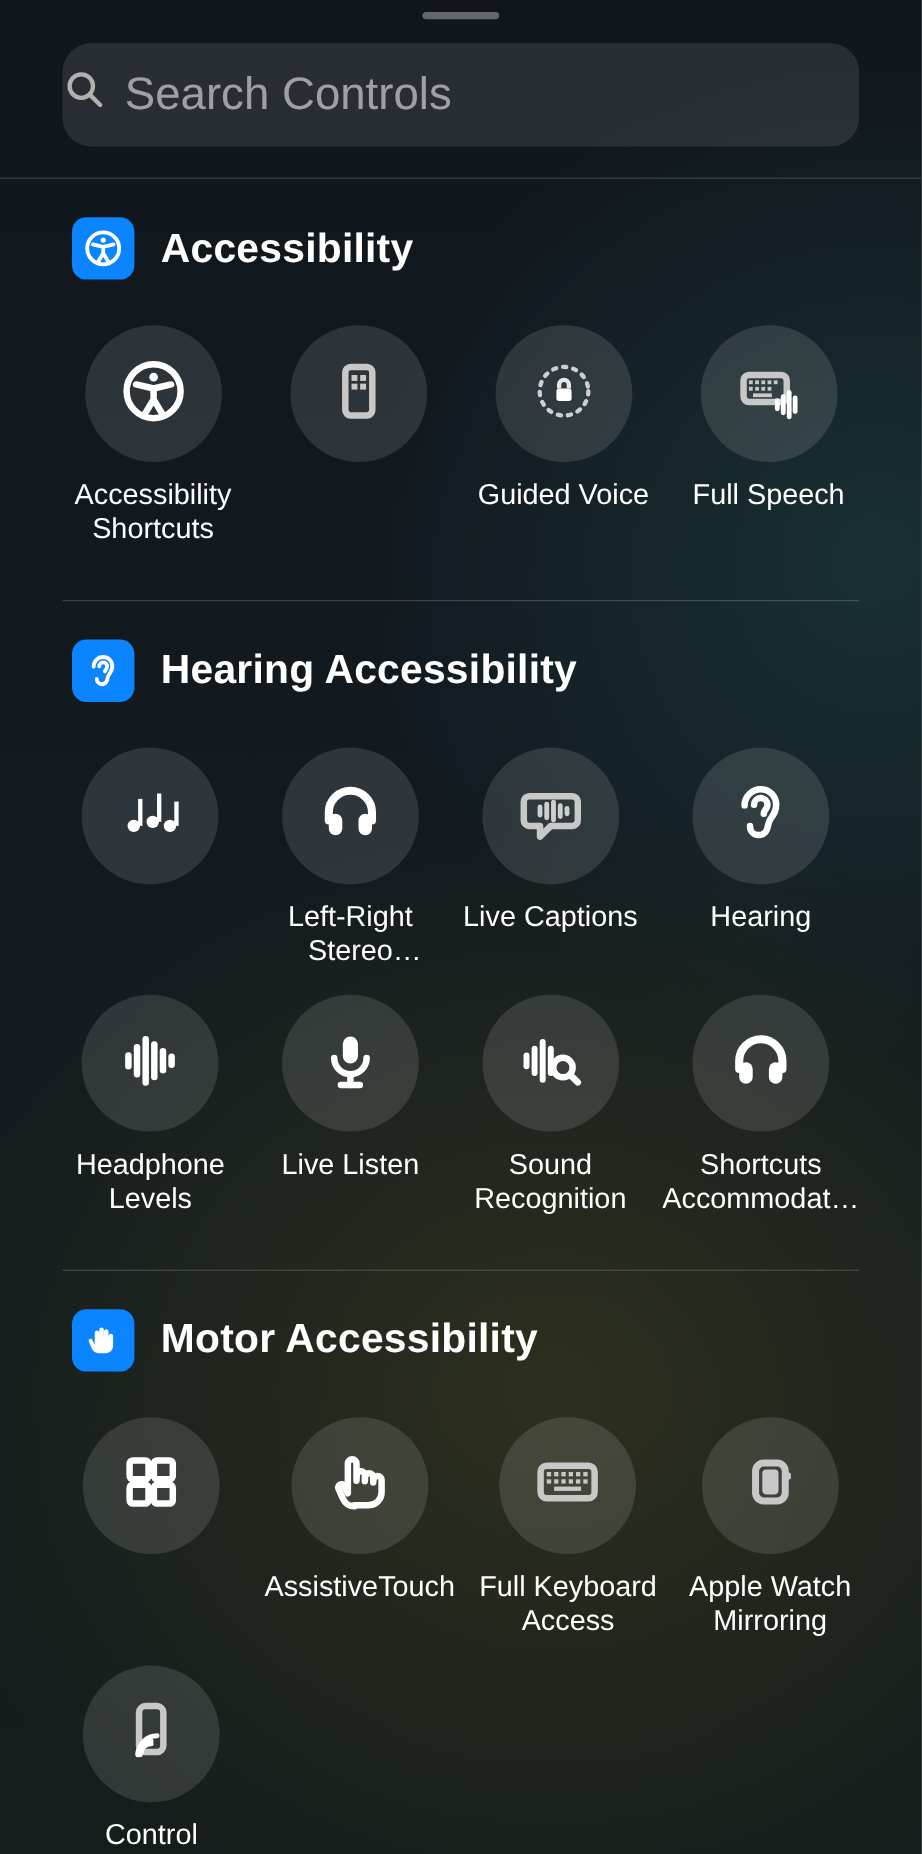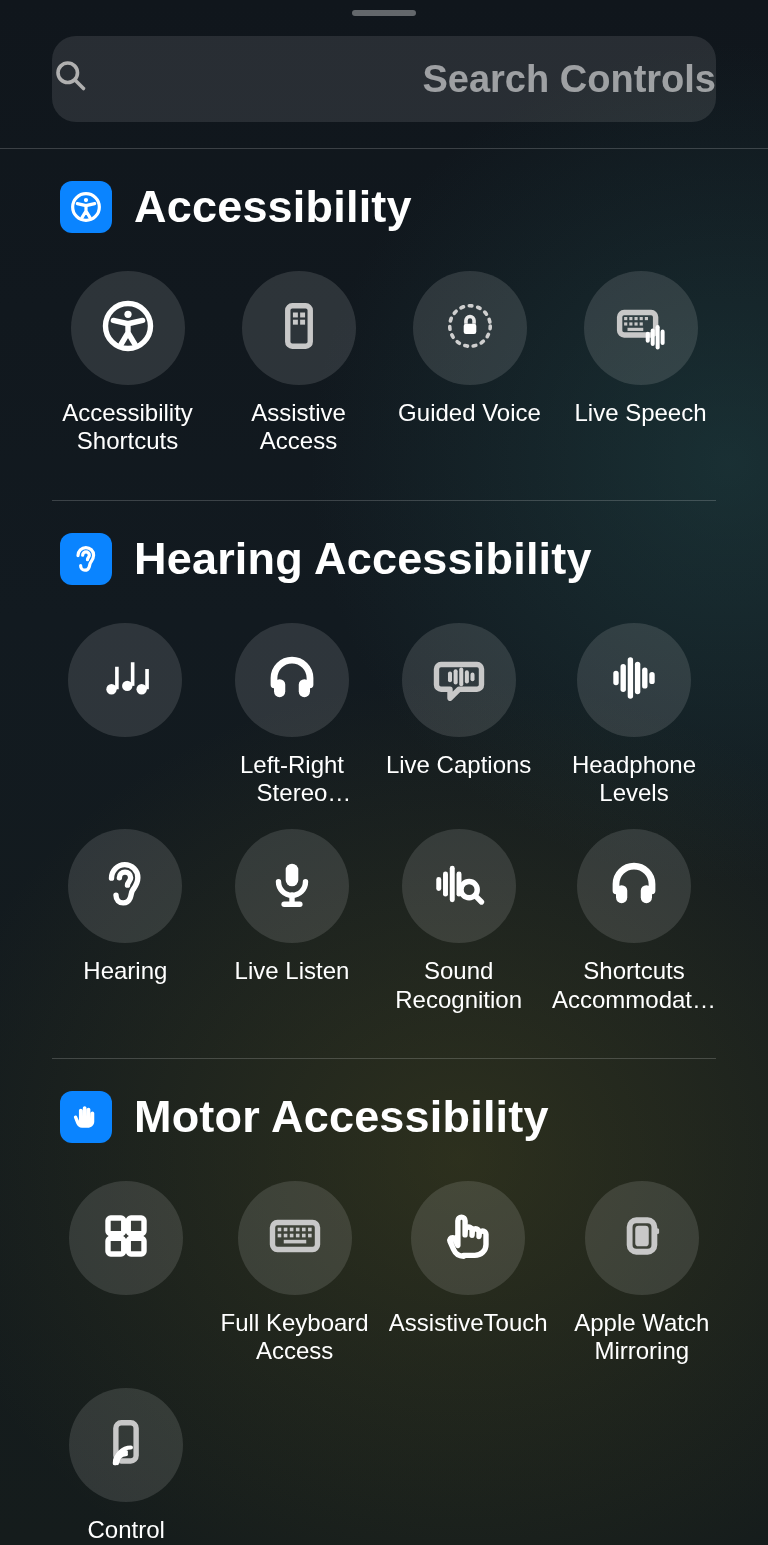--- a/index.html
+++ b/index.html
@@ -28,25 +28,25 @@
   }
   .search-wrap {
     padding: 0 52px 26px 52px;
   }
   .search {
     height: 86px;
     border-radius: 24px;
     background: rgba(255,255,255,0.10);
     display: flex;
     align-items: center;
-    justify-content: space-between;
+    justify-content: flex-start;
     gap: 16px;
     color: rgba(255,255,255,0.55);
     font-size: 38px;
-    font-weight: 700;
+    font-weight: 400;
   }
   .search svg { width: 36px; height: 36px; }
   .thin-divider {
     height: 1px;
     background: rgba(255,255,255,0.18);
     width: 100%;
   }
   .section {
     padding: 32px 52px 0 52px;
   }
@@ -61,21 +61,21 @@
     width: 52px;
     height: 52px;
     border-radius: 12px;
     background: #0a84ff;
     display: flex;
     align-items: center;
     justify-content: center;
   }
   .section-header .badge svg { width: 32px; height: 32px; }
   .section-header h2 {
-    font-size: 45px;
+    font-size: 34px;
     font-weight: 600;
     letter-spacing: 0.2px;
   }
   .grid {
     display: grid;
     grid-template-columns: repeat(4, 1fr);
     column-gap: 20px;
     row-gap: 22px;
   }
   .tile {
@@ -169,21 +169,20 @@
             <span>
           <svg viewBox="0 0 24 24">
                 <rect x="7" y="3" width="10" height="18" rx="2" class="ic-grey-stroke"></rect>
                 <rect x="9.3" y="6" width="2.2" height="2.2" class="ic-grey-fill"></rect>
                 <rect x="12.5" y="6" width="2.2" height="2.2" class="ic-grey-fill"></rect>
                 <rect x="9.3" y="9.2" width="2.2" height="2.2" class="ic-grey-fill"></rect>
                 <rect x="12.5" y="9.2" width="2.2" height="2.2" class="ic-grey-fill"></rect>
               </svg>
         </span>
           </div>
-        <div class="label">Assistive Access</div>
       </div>
 
       <div class="tile">
         <div class="circle">
             <span>
           <svg viewBox="0 0 24 24">
                 <circle cx="12" cy="12" r="9" fill="none" stroke="#cfcfcf" stroke-width="1.6" stroke-dasharray="1.2 2.6" stroke-linecap="round"></circle>
                 <rect x="9.2" y="11" width="5.6" height="4.6" rx="1" class="ic-fill" fill="#e8e8e8"></rect>
                 <path d="M10.2 11 V9.6 a1.8 1.8 0 0 1 3.6 0 V11" fill="none" stroke="#e8e8e8" stroke-width="1.6"></path>
               </svg>
@@ -211,21 +210,21 @@
                 </g>
                 <g stroke="#fff" stroke-width="1.8" stroke-linecap="round">
                   <line x1="15" y1="15.5" x2="15" y2="18.5"></line>
                   <line x1="17.2" y1="14" x2="17.2" y2="20"></line>
                   <line x1="19.4" y1="12.5" x2="19.4" y2="21.5"></line>
                   <line x1="21.6" y1="14.5" x2="21.6" y2="19.5"></line>
                 </g>
               </svg>
         </span>
           </div>
-        <div class="label">Live Speech</div>
+        <div class="label">Full Speech</div>
       </div>
 
     </div>
   </div>
 
   <div class="inner-divider"></div>
 
   <div class="section">
     <div class="section-header">
       <div class="badge">
@@ -283,50 +282,50 @@
               </svg>
         </span>
           </div>
         <div class="label">Live Captions</div>
       </div>
 
       <div class="tile">
         <div class="circle">
             <span>
           <svg viewBox="0 0 24 24">
+                <path d="M8 17c0 2 1.4 3.4 3.2 3.4 1.6 0 2.6-1 3.1-2.2.5-1.2.4-2.4 1.2-3.6 1.3-1.9 2.2-3 2.2-5.4 0-3.3-2.6-5.8-5.8-5.8S6 6.1 6 9.4" class="ic-stroke"></path>
+                <path d="M9.5 9.2a2.5 2.5 0 0 1 5 0c0 1.5-1.4 1.9-1.4 3.3" class="ic-stroke"></path>
+              </svg>
+        </span>
+          </div>
+        <div class="label">Hearing</div>
+      </div>
+
+      <div class="tile">
+        <div class="circle">
+            <span>
+          <svg viewBox="0 0 24 24">
                 <g stroke="#fff" stroke-width="2.4" stroke-linecap="round">
                   <line x1="4" y1="10" x2="4" y2="14"></line>
                   <line x1="7.2" y1="7" x2="7.2" y2="17"></line>
                   <line x1="10.4" y1="4" x2="10.4" y2="20"></line>
                   <line x1="13.6" y1="6" x2="13.6" y2="18"></line>
                   <line x1="16.8" y1="8.5" x2="16.8" y2="15.5"></line>
                   <line x1="20" y1="10.5" x2="20" y2="13.5"></line>
                 </g>
               </svg>
         </span>
           </div>
         <div class="label">Headphone Levels</div>
       </div>
 
       <div class="tile">
         <div class="circle">
             <span>
           <svg viewBox="0 0 24 24">
-                <path d="M8 17c0 2 1.4 3.4 3.2 3.4 1.6 0 2.6-1 3.1-2.2.5-1.2.4-2.4 1.2-3.6 1.3-1.9 2.2-3 2.2-5.4 0-3.3-2.6-5.8-5.8-5.8S6 6.1 6 9.4" class="ic-stroke"></path>
-                <path d="M9.5 9.2a2.5 2.5 0 0 1 5 0c0 1.5-1.4 1.9-1.4 3.3" class="ic-stroke"></path>
-              </svg>
-        </span>
-          </div>
-        <div class="label">Hearing</div>
-      </div>
-
-      <div class="tile">
-        <div class="circle">
-            <span>
-          <svg viewBox="0 0 24 24">
                 <rect x="9.2" y="3" width="5.6" height="10" rx="2.8" class="ic-fill"></rect>
                 <path d="M6 11a6 6 0 0 0 12 0" class="ic-stroke"></path>
                 <line x1="12" y1="17" x2="12" y2="21" class="ic-stroke"></line>
                 <line x1="8.5" y1="21" x2="15.5" y2="21" class="ic-stroke"></line>
               </svg>
         </span>
           </div>
         <div class="label">Live Listen</div>
       </div>
 
@@ -383,20 +382,31 @@
           <svg viewBox="0 0 24 24">
                 <rect x="4" y="4" width="7" height="7" rx="1.2" class="ic-stroke"></rect>
                 <rect x="13" y="4" width="7" height="7" rx="1.2" class="ic-stroke"></rect>
                 <rect x="4" y="13" width="7" height="7" rx="1.2" class="ic-stroke"></rect>
                 <rect x="13" y="13" width="7" height="7" rx="1.2" class="ic-stroke"></rect>
               </svg>
         </span>
           </div>
       </div>
 
+
+      <div class="tile">
+        <div class="circle">
+            <span>
+          <svg viewBox="0 0 24 24">
+                <path d="M10 21c-2 0-3.6-1.2-4.4-3L4 14.4c-.3-.8.3-1.6 1.1-1.6.6 0 1.1.4 1.3 1l1.1 2.4V5.2c0-.9.7-1.6 1.6-1.6s1.6.7 1.6 1.6v6.3l.1-2.1c0-.8.7-1.4 1.5-1.4s1.5.6 1.5 1.4v2.3l.1-1.5c0-.8.7-1.4 1.5-1.4s1.5.6 1.5 1.4v2l.1-1c0-.8.7-1.4 1.5-1.4s1.5.6 1.5 1.4v4.6c0 2.8-2.2 4.8-5 4.8H10z" class="ic-stroke"></path>
+              </svg>
+        </span>
+          </div>
+        <div class="label">AssistiveTouch</div>
+      </div>
 
       <div class="tile">
         <div class="circle">
             <span>
           <svg viewBox="0 0 24 24">
                 <rect x="2" y="6" width="20" height="12" rx="2.2" class="ic-grey-stroke"></rect>
                 <g class="ic-grey-fill">
                   <rect x="4.3" y="8.3" width="1.6" height="1.6"></rect>
                   <rect x="7" y="8.3" width="1.6" height="1.6"></rect>
                   <rect x="9.7" y="8.3" width="1.6" height="1.6"></rect>
@@ -414,31 +424,20 @@
               </svg>
         </span>
           </div>
         <div class="label">Full Keyboard Access</div>
       </div>
 
       <div class="tile">
         <div class="circle">
             <span>
           <svg viewBox="0 0 24 24">
-                <path d="M10 21c-2 0-3.6-1.2-4.4-3L4 14.4c-.3-.8.3-1.6 1.1-1.6.6 0 1.1.4 1.3 1l1.1 2.4V5.2c0-.9.7-1.6 1.6-1.6s1.6.7 1.6 1.6v6.3l.1-2.1c0-.8.7-1.4 1.5-1.4s1.5.6 1.5 1.4v2.3l.1-1.5c0-.8.7-1.4 1.5-1.4s1.5.6 1.5 1.4v2l.1-1c0-.8.7-1.4 1.5-1.4s1.5.6 1.5 1.4v4.6c0 2.8-2.2 4.8-5 4.8H10z" class="ic-stroke"></path>
-              </svg>
-        </span>
-          </div>
-        <div class="label">AssistiveTouch</div>
-      </div>
-
-      <div class="tile">
-        <div class="circle">
-            <span>
-          <svg viewBox="0 0 24 24">
                 <rect x="6.5" y="5" width="11" height="14" rx="3" class="ic-grey-stroke" style="stroke-width:2.6"></rect>
                 <rect x="9" y="7.4" width="6" height="9.2" rx="1.5" class="ic-grey-fill" fill="#d8d8d8"></rect>
                 <rect x="18.2" y="8.5" width="1.4" height="2.6" rx="0.7" class="ic-grey-fill"></rect>
               </svg>
         </span>
           </div>
         <div class="label">Apple Watch Mirroring</div>
       </div>
 
       <div class="tile">

